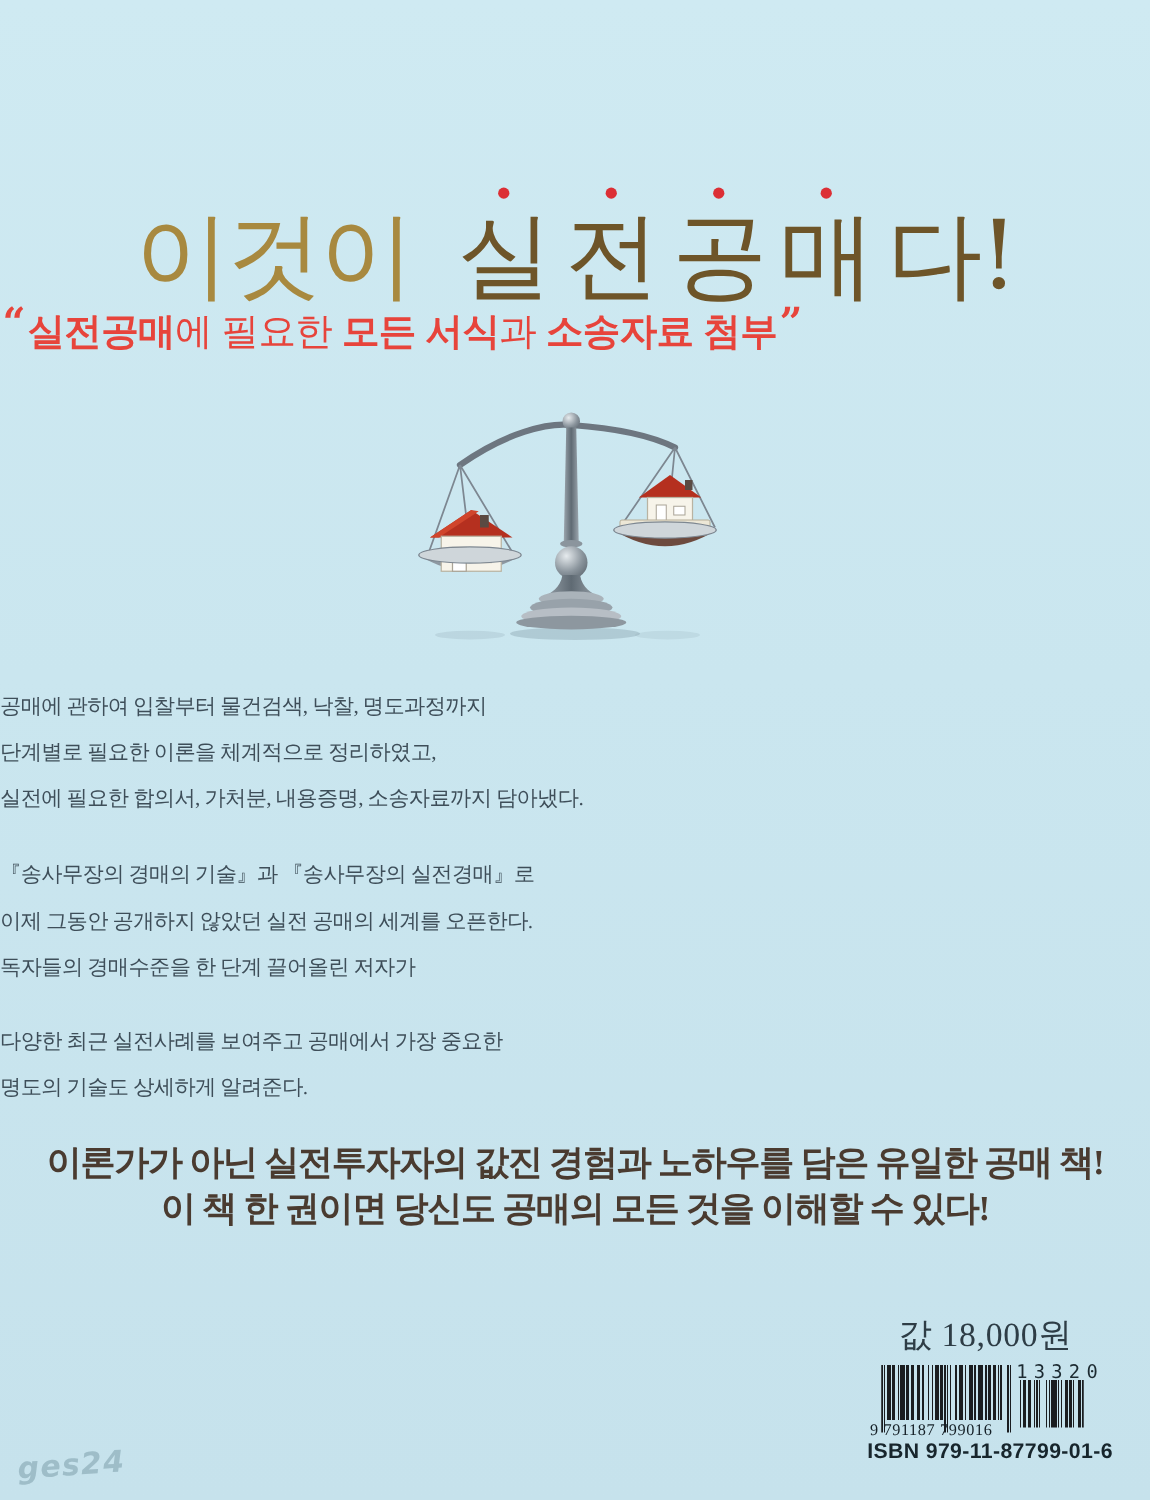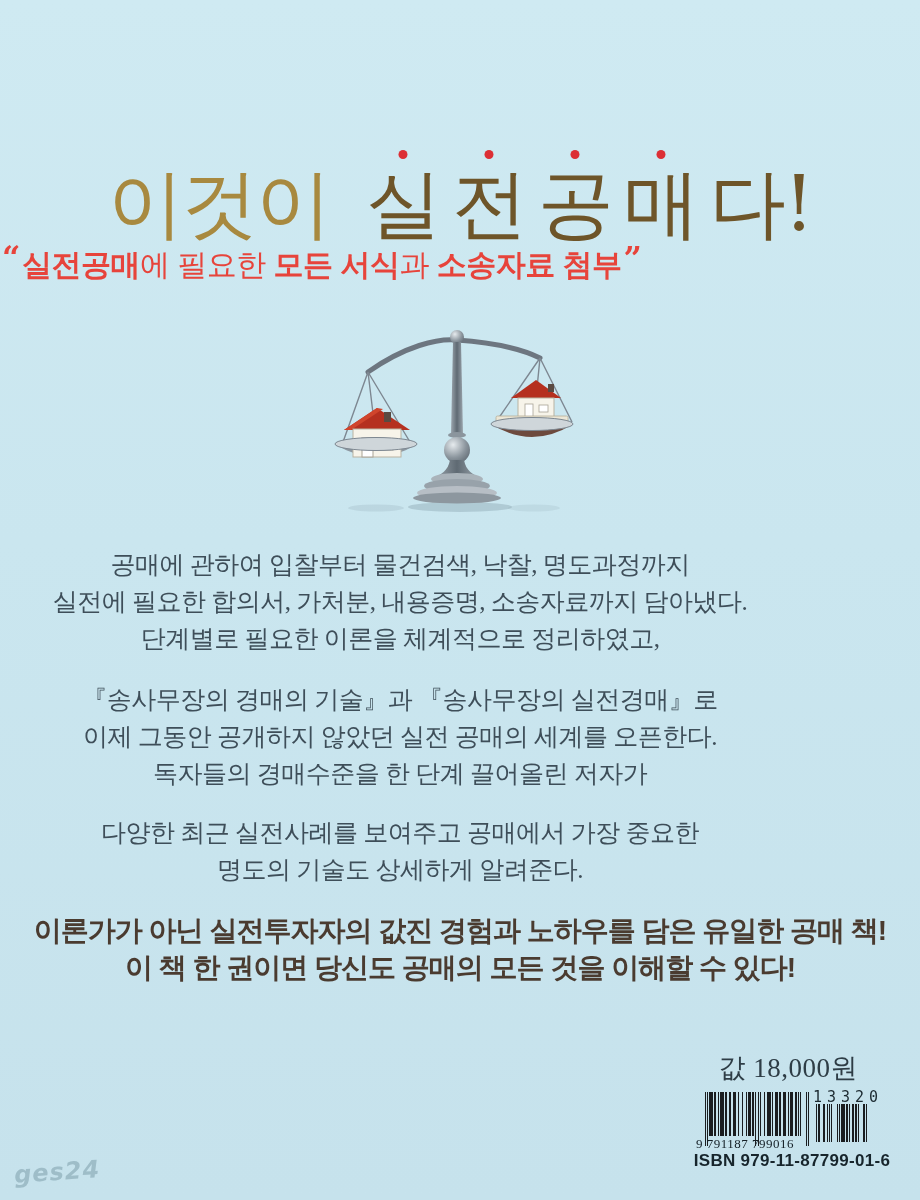--- a/index.html
+++ b/index.html
@@ -37,32 +37,32 @@
   .sub-bold{font-weight:700;}
   .sub-reg{font-weight:400;}
   .sub-quote{
     font-family:"DejaVu Serif", serif;font-weight:700;font-size:32px;
     position:relative;top:-6px;padding:0 2px;
   }
   
   .scale-wrap{position:absolute;top:316px;left:320px;width:280px;height:200px;}
   
   .para{
-    position:absolute;left:0;width:800px;text-align:center;
+    position:absolute;left:0;width:800px;
     font-family:"Liberation Serif", serif;
-    font-size:25px;line-height:37px;letter-spacing:-0.5px;
+    font-size:17px;line-height:37px;letter-spacing:-0.5px;
     color:#3e4e59;
   }
   .para-1{top:546px;}
   .para-2{top:681px;}
   .para-3{top:814px;}
   
   .highlight{
     position:absolute;top:912px;left:0;width:920px;text-align:center;
-    font-family:Liberation Sans, sans-serif;
+    font-family:Liberation Serif, serif;
     font-size:28px;font-weight:700;line-height:37px;letter-spacing:-1px;
   }
   
   .price{
     position:absolute;top:1050px;right:62px;
     font-family:"Liberation Serif", serif;
     font-size:27px;color:#2e3d46;letter-spacing:0.5px;
   }
   
   .barcode-block{position:absolute;top:1088px;left:700px;width:185px;height:90px;}
@@ -159,22 +159,22 @@
       <path d="M130,144 C128,155 121,158 114,162 L160,162 C153,158 146,155 144,144 Z" fill="url(#metalV)"></path>
       <ellipse cx="137" cy="163" rx="26" ry="6" fill="#aab3ba"></ellipse>
       <ellipse cx="137" cy="170" rx="33" ry="7" fill="#98a2aa"></ellipse>
       <ellipse cx="137" cy="177" rx="40" ry="7" fill="#b7bec5"></ellipse>
       <ellipse cx="137" cy="182" rx="44" ry="5.5" fill="#8d979f"></ellipse>
     </svg>
   </div>
 
   <div class="para para-1">
       <div>공매에 관하여 입찰부터 물건검색, 낙찰, 명도과정까지</div>
+      <div>단계별로 필요한 이론을 체계적으로 정리하였고,</div>
       <div>실전에 필요한 합의서, 가처분, 내용증명, 소송자료까지 담아냈다.</div>
-      <div>단계별로 필요한 이론을 체계적으로 정리하였고,</div>
     </div>
   <div class="para para-2">
       <div>『송사무장의 경매의 기술』과 『송사무장의 실전경매』로</div>
       <div>이제 그동안 공개하지 않았던 실전 공매의 세계를 오픈한다.</div>
       <div>독자들의 경매수준을 한 단계 끌어올린 저자가</div>
     </div>
   <div class="para para-3">
       <div>다양한 최근 실전사례를 보여주고 공매에서 가장 중요한</div>
       <div>명도의 기술도 상세하게 알려준다.</div>
     </div>

